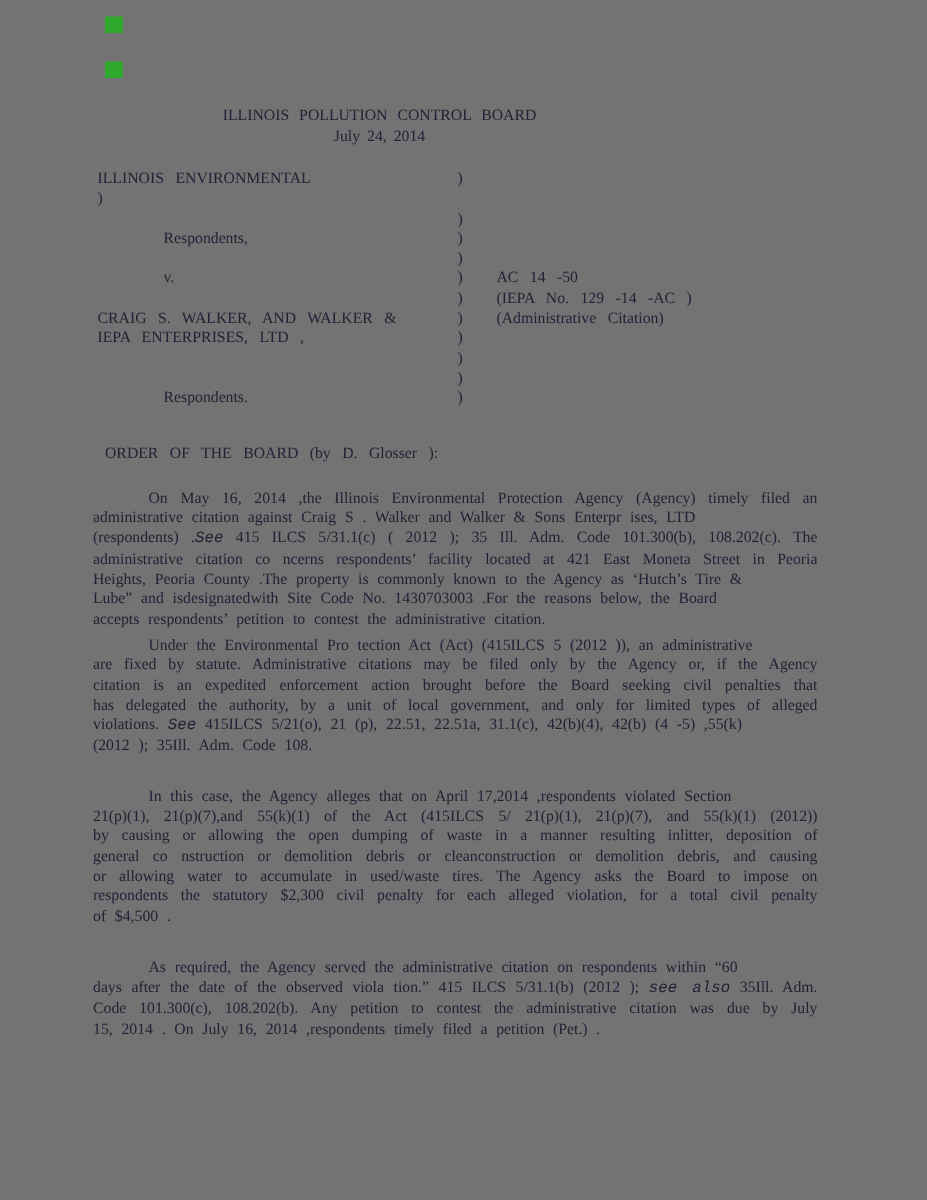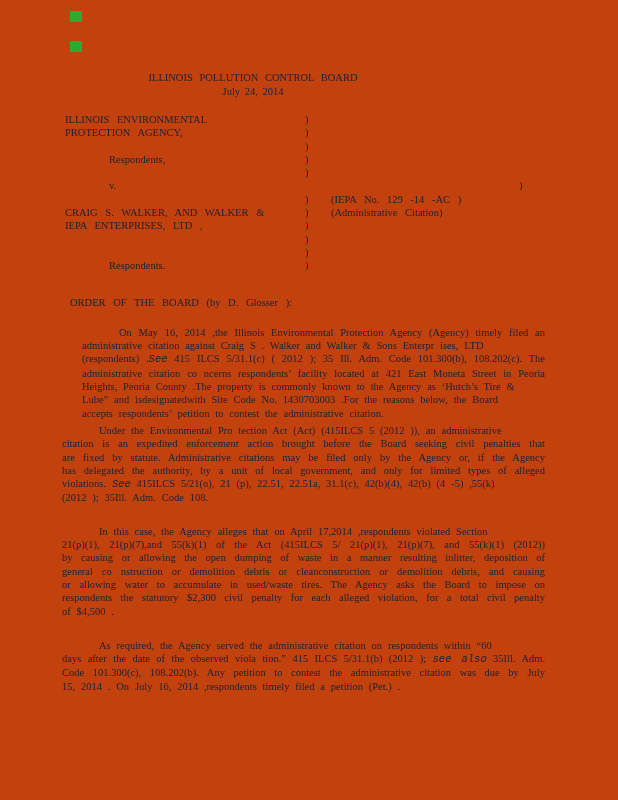--- a/index.html
+++ b/index.html
@@ -1,19 +1,19 @@
 <!DOCTYPE html>
 <html><head>
 <meta charset="utf-8">
 <style>
   html,body{margin:0;padding:0;background:#ffffff;}
   .page{
     position:relative;
     width:618px;height:800px;
-    background:#c2410c;
+    background:#737373;
     font-family:"Liberation Serif","DejaVu Serif",serif;
     font-size:10.5px;
     line-height:13.3px;
     color:#222236;
     overflow:hidden;
   }
   .content{padding:71px 73px 0 62px;}
   .mark{position:absolute;left:70px;width:12px;height:11px;}
   .mark.m1{top:11px;}
   .mark.m2{top:41px;}
@@ -29,65 +29,65 @@
   .order{margin:23px 0 0 8px;word-spacing:5px;}
   .para-line{
     text-align:justify;
     text-align-last:justify;
     text-justify:inter-word;
     word-spacing:3.2px;
   }
   .para-line.first{text-indent:37px;}
   .para-line.last,.para-line.nj{text-align-last:left;}
   .it{font-style:italic;font-family:Liberation Mono, monospace;}
-  .para.p1{margin-top:17px;margin-left:20px;}
+  .para.p1{margin-top:17px;}
   .para.p2{margin-top:4px;}
   .para.p3{margin-top:20px;}
   .para.p4{margin-top:21px;}
 </style>
 </head>
 <body>
 
 <div class="page">
   <div class="mark m1" style="background: rgb(47, 170, 47);"></div>
   <div class="mark m2" style="background: rgb(47, 170, 47);"></div>
   <div class="content">
     <div class="header">
       <div class="title">ILLINOIS POLLUTION CONTROL BOARD</div>
       <div class="date">July 24, 2014</div>
     </div>
     <div class="caption">
         <div class="cap-row"><span class="cap-left">ILLINOIS ENVIRONMENTAL</span><span class="cap-paren">)</span><span class="cap-right"></span></div>
-        <div class="cap-row"><span class="cap-left">PROTECTION AGENCY,</span><span class="cap-paren">)</span><span class="cap-right"></span></div>
+        <div class="cap-row"><span class="cap-paren">)</span><span class="cap-right"></span></div>
         <div class="cap-row"><span class="cap-left"></span><span class="cap-paren">)</span><span class="cap-right"></span></div>
         <div class="cap-row"><span class="cap-left ind">Respondents,</span><span class="cap-paren">)</span><span class="cap-right"></span></div>
         <div class="cap-row"><span class="cap-left"></span><span class="cap-paren">)</span><span class="cap-right"></span></div>
-        <div class="cap-row"><span class="cap-left ind">v.</span><span class="cap-paren">)</span></div>
+        <div class="cap-row"><span class="cap-left ind">v.</span><span class="cap-paren">)</span><span class="cap-right">AC 14 -50</span></div>
         <div class="cap-row"><span class="cap-left"></span><span class="cap-paren">)</span><span class="cap-right">(IEPA No. 129 -14 -AC )</span></div>
         <div class="cap-row"><span class="cap-left">CRAIG S. WALKER, AND WALKER &amp;</span><span class="cap-paren">)</span><span class="cap-right">(Administrative Citation)</span></div>
         <div class="cap-row"><span class="cap-left">IEPA ENTERPRISES, LTD ,</span><span class="cap-paren">)</span><span class="cap-right"></span></div>
         <div class="cap-row"><span class="cap-left"></span><span class="cap-paren">)</span><span class="cap-right"></span></div>
         <div class="cap-row"><span class="cap-left"></span><span class="cap-paren">)</span><span class="cap-right"></span></div>
         <div class="cap-row"><span class="cap-left ind">Respondents.</span><span class="cap-paren">)</span><span class="cap-right"></span></div>
       </div>
     <div class="order">ORDER OF THE BOARD (by D. Glosser ):</div>
     <div class="body-text">
         <div class="para p1">
           <div class="para-line first"><span>On May 16, 2014 ,the Illinois Environmental Protection Agency (Agency) timely filed an</span></div>
           <div class="para-line nj"><span>administrative citation against Craig S . Walker and Walker &amp; Sons Enterpr ises, LTD</span></div>
           <div class="para-line"><span>(respondents) .</span><span class="it">See</span><span> 415 ILCS 5/31.1(c) ( 2012 ); 35 Ill. Adm. Code 101.300(b), 108.202(c). The</span></div>
           <div class="para-line"><span>administrative citation co ncerns respondents’ facility located at 421 East Moneta Street in Peoria</span></div>
           <div class="para-line nj"><span>Heights, Peoria County .The property is commonly known to the Agency as ‘Hutch’s Tire &amp;</span></div>
           <div class="para-line nj"><span>Lube” and isdesignatedwith Site Code No. 1430703003 .For the reasons below, the Board</span></div>
           <div class="para-line last"><span>accepts respondents’ petition to contest the administrative citation.</span></div>
         </div>
         <div class="para p2">
           <div class="para-line first nj"><span>Under the Environmental Pro tection Act (Act) (415ILCS 5 (2012 )), an administrative</span></div>
+          <div class="para-line"><span>are fixed by statute. Administrative citations may be filed only by the Agency or, if the Agency</span></div>
           <div class="para-line"><span>citation is an expedited enforcement action brought before the Board seeking civil penalties that</span></div>
-          <div class="para-line"><span>are fixed by statute. Administrative citations may be filed only by the Agency or, if the Agency</span></div>
           <div class="para-line"><span>has delegated the authority, by a unit of local government, and only for limited types of alleged</span></div>
           <div class="para-line nj"><span>violations. </span><span class="it">See</span><span> 415ILCS 5/21(o), 21 (p), 22.51, 22.51a, 31.1(c), 42(b)(4), 42(b) (4 -5) ,55(k)</span></div>
           <div class="para-line last"><span>(2012 ); 35Ill. Adm. Code 108.</span></div>
         </div>
         <div class="para p3">
           <div class="para-line first nj"><span>In this case, the Agency alleges that on April 17,2014 ,respondents violated Section</span></div>
           <div class="para-line"><span>21(p)(1), 21(p)(7),and 55(k)(1) of the Act (415ILCS 5/ 21(p)(1), 21(p)(7), and 55(k)(1) (2012))</span></div>
           <div class="para-line"><span>by causing or allowing the open dumping of waste in a manner resulting inlitter, deposition of</span></div>
           <div class="para-line"><span>general co nstruction or demolition debris or cleanconstruction or demolition debris, and causing</span></div>
           <div class="para-line"><span>or allowing water to accumulate in used/waste tires. The Agency asks the Board to impose on</span></div>

